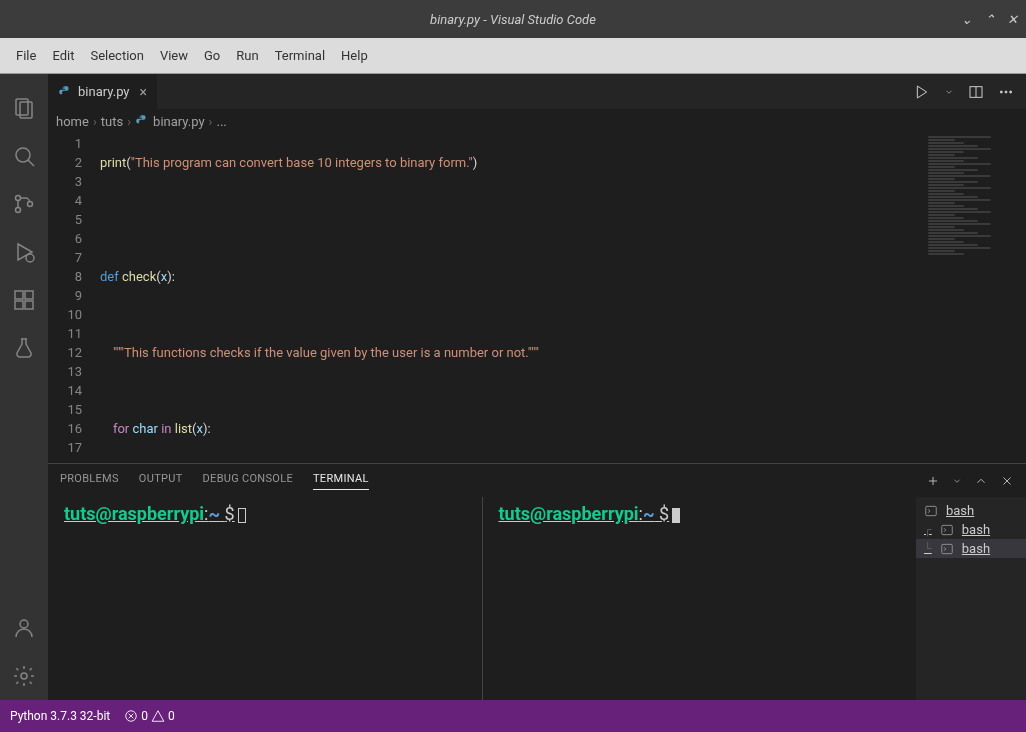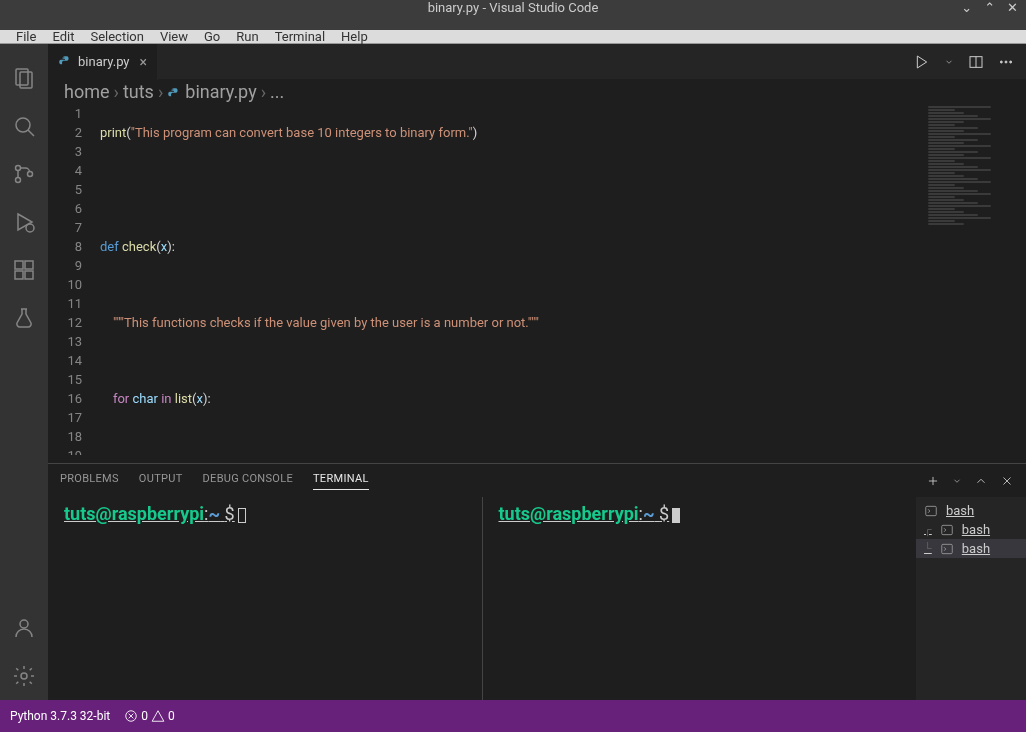--- a/index.html
+++ b/index.html
@@ -1,33 +1,33 @@
 <!DOCTYPE html>
 <html><head>
 <meta charset="utf-8">
 <style>
 *{margin:0;padding:0;box-sizing:border-box;font-family:-apple-system,BlinkMacSystemFont,"Segoe UI",Roboto,sans-serif;}
 body{width:1026px;height:732px;background:#1e1e1e;color:#ccc;overflow:hidden;display:flex;flex-direction:column;}
-.titlebar{height:30px;background:#3c3c3c;display:flex;align-items:flex-start;justify-content:center;position:relative;color:#ccc;font-size:13px;}
+.titlebar{height:38px;background:#3c3c3c;display:flex;align-items:center;justify-content:center;position:relative;color:#ccc;font-size:13px;font-style:italic;}
 .titlebar-controls{position:absolute;right:8px;display:flex;gap:12px;}
 .titlebar-controls span{cursor:pointer;font-size:13px;}
-.menubar{height:14px;background:#dcdcdc;display:flex;align-items:center;padding:0 8px;gap:0;border-bottom:1px solid #999;}
+.menubar{height:36px;background:#dcdcdc;display:flex;align-items:center;padding:0 8px;gap:0;border-bottom:1px solid #999;}
 .menubar-item{padding:3px 8px;color:#333;font-size:13px;cursor:pointer;}
 .main{flex:1;display:flex;overflow:hidden;}
 .activitybar{width:48px;background:#333;display:flex;flex-direction:column;align-items:center;padding-top:10px;}
 .activitybar .icon{width:48px;height:48px;display:flex;align-items:center;justify-content:center;cursor:pointer;color:#858585;}
 .activitybar .spacer{flex:1;}
 .activitybar svg{width:24px;height:24px;stroke:currentColor;fill:none;stroke-width:1.5;}
 .content{flex:1;display:flex;flex-direction:column;overflow:hidden;}
 .tabbar{height:36px;background:#252526;display:flex;align-items:center;border-bottom:1px solid #1e1e1e;}
 .tab{height:36px;background:#1e1e1e;display:flex;align-items:center;padding:0 10px;gap:6px;font-size:13px;border-right:1px solid #252526;}
 .tab-close{color:#999;cursor:pointer;font-size:14px;margin-left:4px;}
 .tab-actions{margin-left:auto;display:flex;gap:14px;padding-right:12px;align-items:center;}
 .tab-actions svg{width:16px;height:16px;stroke:#ccc;fill:none;stroke-width:1.5;cursor:pointer;}
-.breadcrumbs{height:22px;display:flex;align-items:center;padding:0 16px;font-size:18px;color:#a0a0a0;gap:4px;}
+.breadcrumbs{height:22px;display:flex;align-items:center;padding:0 8px;font-size:13px;color:#a0a0a0;gap:4px;}
 .breadcrumbs .sep{color:#666;}
 .editor-area{flex:1;display:flex;overflow:hidden;background:#1e1e1e;position:relative;}
 .gutter{width:52px;text-align:right;padding-right:18px;color:#858585;font-family:Menlo,Consolas,monospace;font-size:13px;line-height:19px;padding-top:2px;}
 .code{flex:1;font-family:Menlo,Consolas,monospace;font-size:13px;line-height:19px;white-space:pre;padding-top:2px;color:#d4d4d4;}
 .minimap{width:106px;background:#1e1e1e;position:relative;}
 .minimap-lines{position:absolute;top:4px;left:8px;right:8px;}
 .minimap-line{height:2px;margin-bottom:1px;background:#3a3a3a;border-radius:1px;}
 .mm-a{width:70%;}.mm-b{width:40%;}.mm-c{width:55%;}.mm-d{width:30%;}
 .panel{height:237px;border-top:1px solid #444;background:#1e1e1e;display:flex;flex-direction:column;margin-top:8px;}
 .panel-tabs{height:33px;display:flex;align-items:center;padding:0 12px;gap:20px;font-size:11px;color:#969696;}

